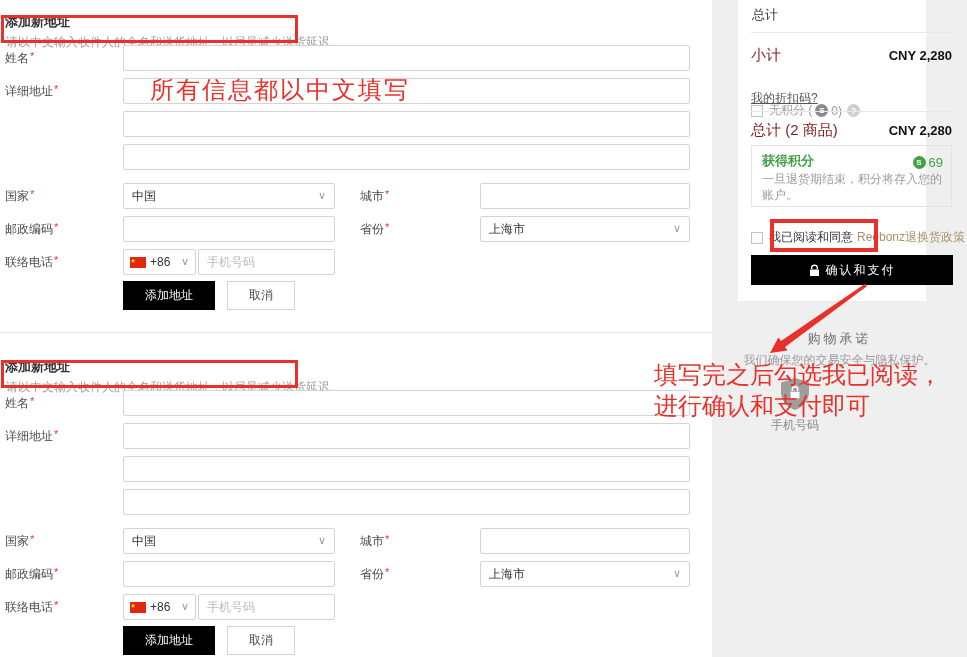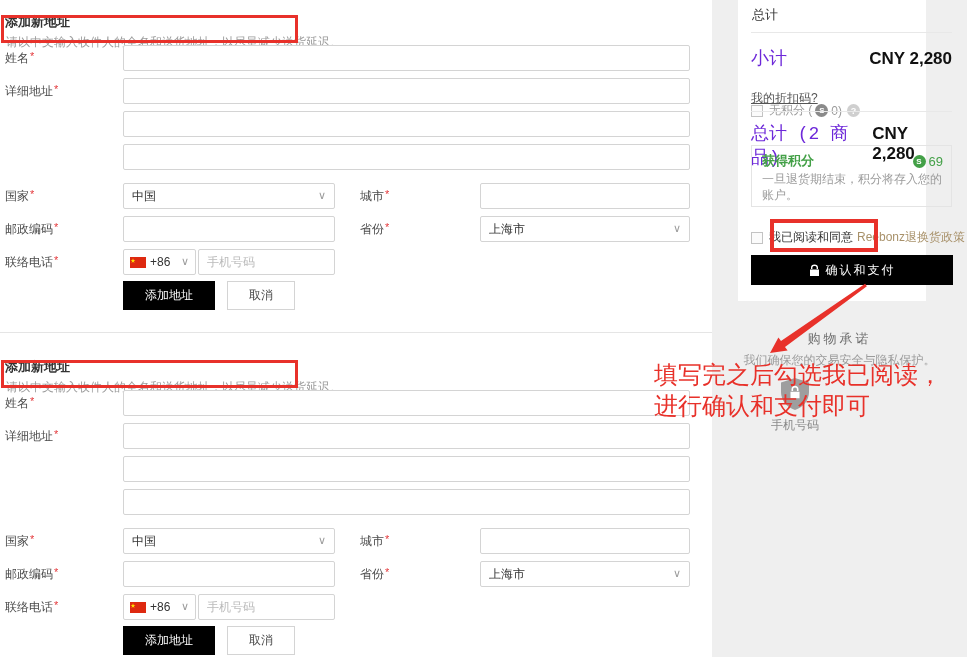--- a/index.html
+++ b/index.html
@@ -44,33 +44,33 @@
   .form-divider{position:absolute;left:0;top:332px;width:712px;height:0;border-top:1px solid #e5e5e5;}
 
   
   .side-bg{position:absolute;left:712px;top:0;width:255px;height:657px;background:#efefef;}
   .card{position:absolute;left:26px;top:0;width:188px;height:301px;background:#fff;}
   .card-title{position:absolute;left:14px;top:6px;font-size:13px;color:#333;}
   .hr{position:absolute;left:13px;width:201px;border-top:1px solid #e8e8e8;height:0;}
   .hr1{top:32px;} .hr2{top:111px;}
   .sum-row{position:absolute;left:13px;top:46px;width:201px;display:flex;justify-content:space-between;align-items:baseline;}
   .sum-row.total{top:121px;}
-  .sum-lab{font-size:18px;color:#6d28d9;font-family:Liberation Mono, monospace;}
-  .sum-val{font-size:17px;font-weight:bold;color:#111;}
+  .sum-lab{font-size:15px;color:#7f1d1d;}
+  .sum-val{font-size:13px;font-weight:bold;color:#111;}
   .nopoints{position:absolute;left:13px;top:69px;display:flex;align-items:center;font-size:12px;color:#9b9b9b;margin-top:33px;}
   .cb{width:12px;height:12px;border:1px solid #c3c3c3;background:#fbfbfb;display:inline-block;flex:none;
       box-sizing:border-box;margin-right:6px;cursor:pointer;}
   .coin{display:inline-flex;align-items:center;justify-content:center;width:13px;height:13px;border-radius:50%;
         background:#8a8a8a;color:#fff;font-size:8px;font-weight:bold;margin:0 3px;flex:none;}
   .coin.green{background:#43a047;}
   .qmark{display:inline-flex;align-items:center;justify-content:center;width:13px;height:13px;border-radius:50%;
         background:#cfcfcf;color:#fff;font-size:9px;font-weight:bold;margin-left:5px;flex:none;cursor:pointer;}
   .discount{position:absolute;left:13px;top:90px;font-size:12px;color:#555;text-decoration:underline;cursor:pointer;}
   .pts-box{position:absolute;left:13px;top:145px;width:201px;height:62px;border:1px solid #e4e4e4;box-sizing:border-box;}
-  .pts-head{position:absolute;left:10px;right:8px;top:6px;display:flex;justify-content:space-between;align-items:center;}
+  .pts-head{position:absolute;left:10px;right:8px;top:6px;display:flex;justify-content:space-between;align-items:flex-end;}
   .pts-title{font-size:13px;font-weight:bold;color:#43a047;}
   .pts-amt{display:flex;align-items:center;font-size:13px;color:#43a047;}
   .pts-desc{position:absolute;left:10px;top:25px;width:183px;font-size:12px;color:#9b9b9b;line-height:1.35;}
   .agree{position:absolute;left:13px;top:229px;display:flex;align-items:center;white-space:nowrap;font-size:12px;color:#333;}
   .policy{color:#a8916a;margin-left:4px;cursor:pointer;}
   .pay-btn{position:absolute;left:13px;top:255px;width:202px;height:30px;background:#000;color:#fff;border:none;
            font-size:12px;font-family:inherit;letter-spacing:2px;cursor:pointer;display:flex;align-items:center;justify-content:center;gap:6px;}
   .checkbox-box{left:32px;top:219px;width:108px;height:33px;border-width:4px;}
 
   
@@ -241,20 +241,21 @@
 
     <div class="promise-item pi1">
       <svg width="28" height="32" viewBox="0 0 28 32">
         <path fill="#9e9e9e" d="M14 0L28 4.5V14c0 8.5-6 15.5-14 18C6 29.5 0 22.5 0 14V4.5L14 0z"></path>
         <path fill="#fff" d="M10.5 13v-1.8c0-2 1.5-3.4 3.5-3.4s3.5 1.4 3.5 3.4V13h-1.6v-1.8c0-1.1-.8-1.8-1.9-1.8s-1.9.7-1.9 1.8V13h-1.6zm-1 .8h9v6.5h-9v-6.5z"></path>
       </svg>
       <div class="plabel">手机号码</div>
     </div>
   </div>
 
+  <div class="ann ann-fill">所有信息都以中文填写</div>
   <div class="ann ann-hint">
     <div>填写完之后勾选我已阅读，</div>
     <div>进行确认和支付即可</div>
   </div>
   <svg class="arrow-svg" viewBox="0 0 967 657">
     <polygon fill="#e8312a" points="865.1,283.8 781,341.1 778.4,337.5 770,353 787.6,350.5 785,346.9 866.9,286.2"></polygon>
   </svg>
 
 </div>
 

